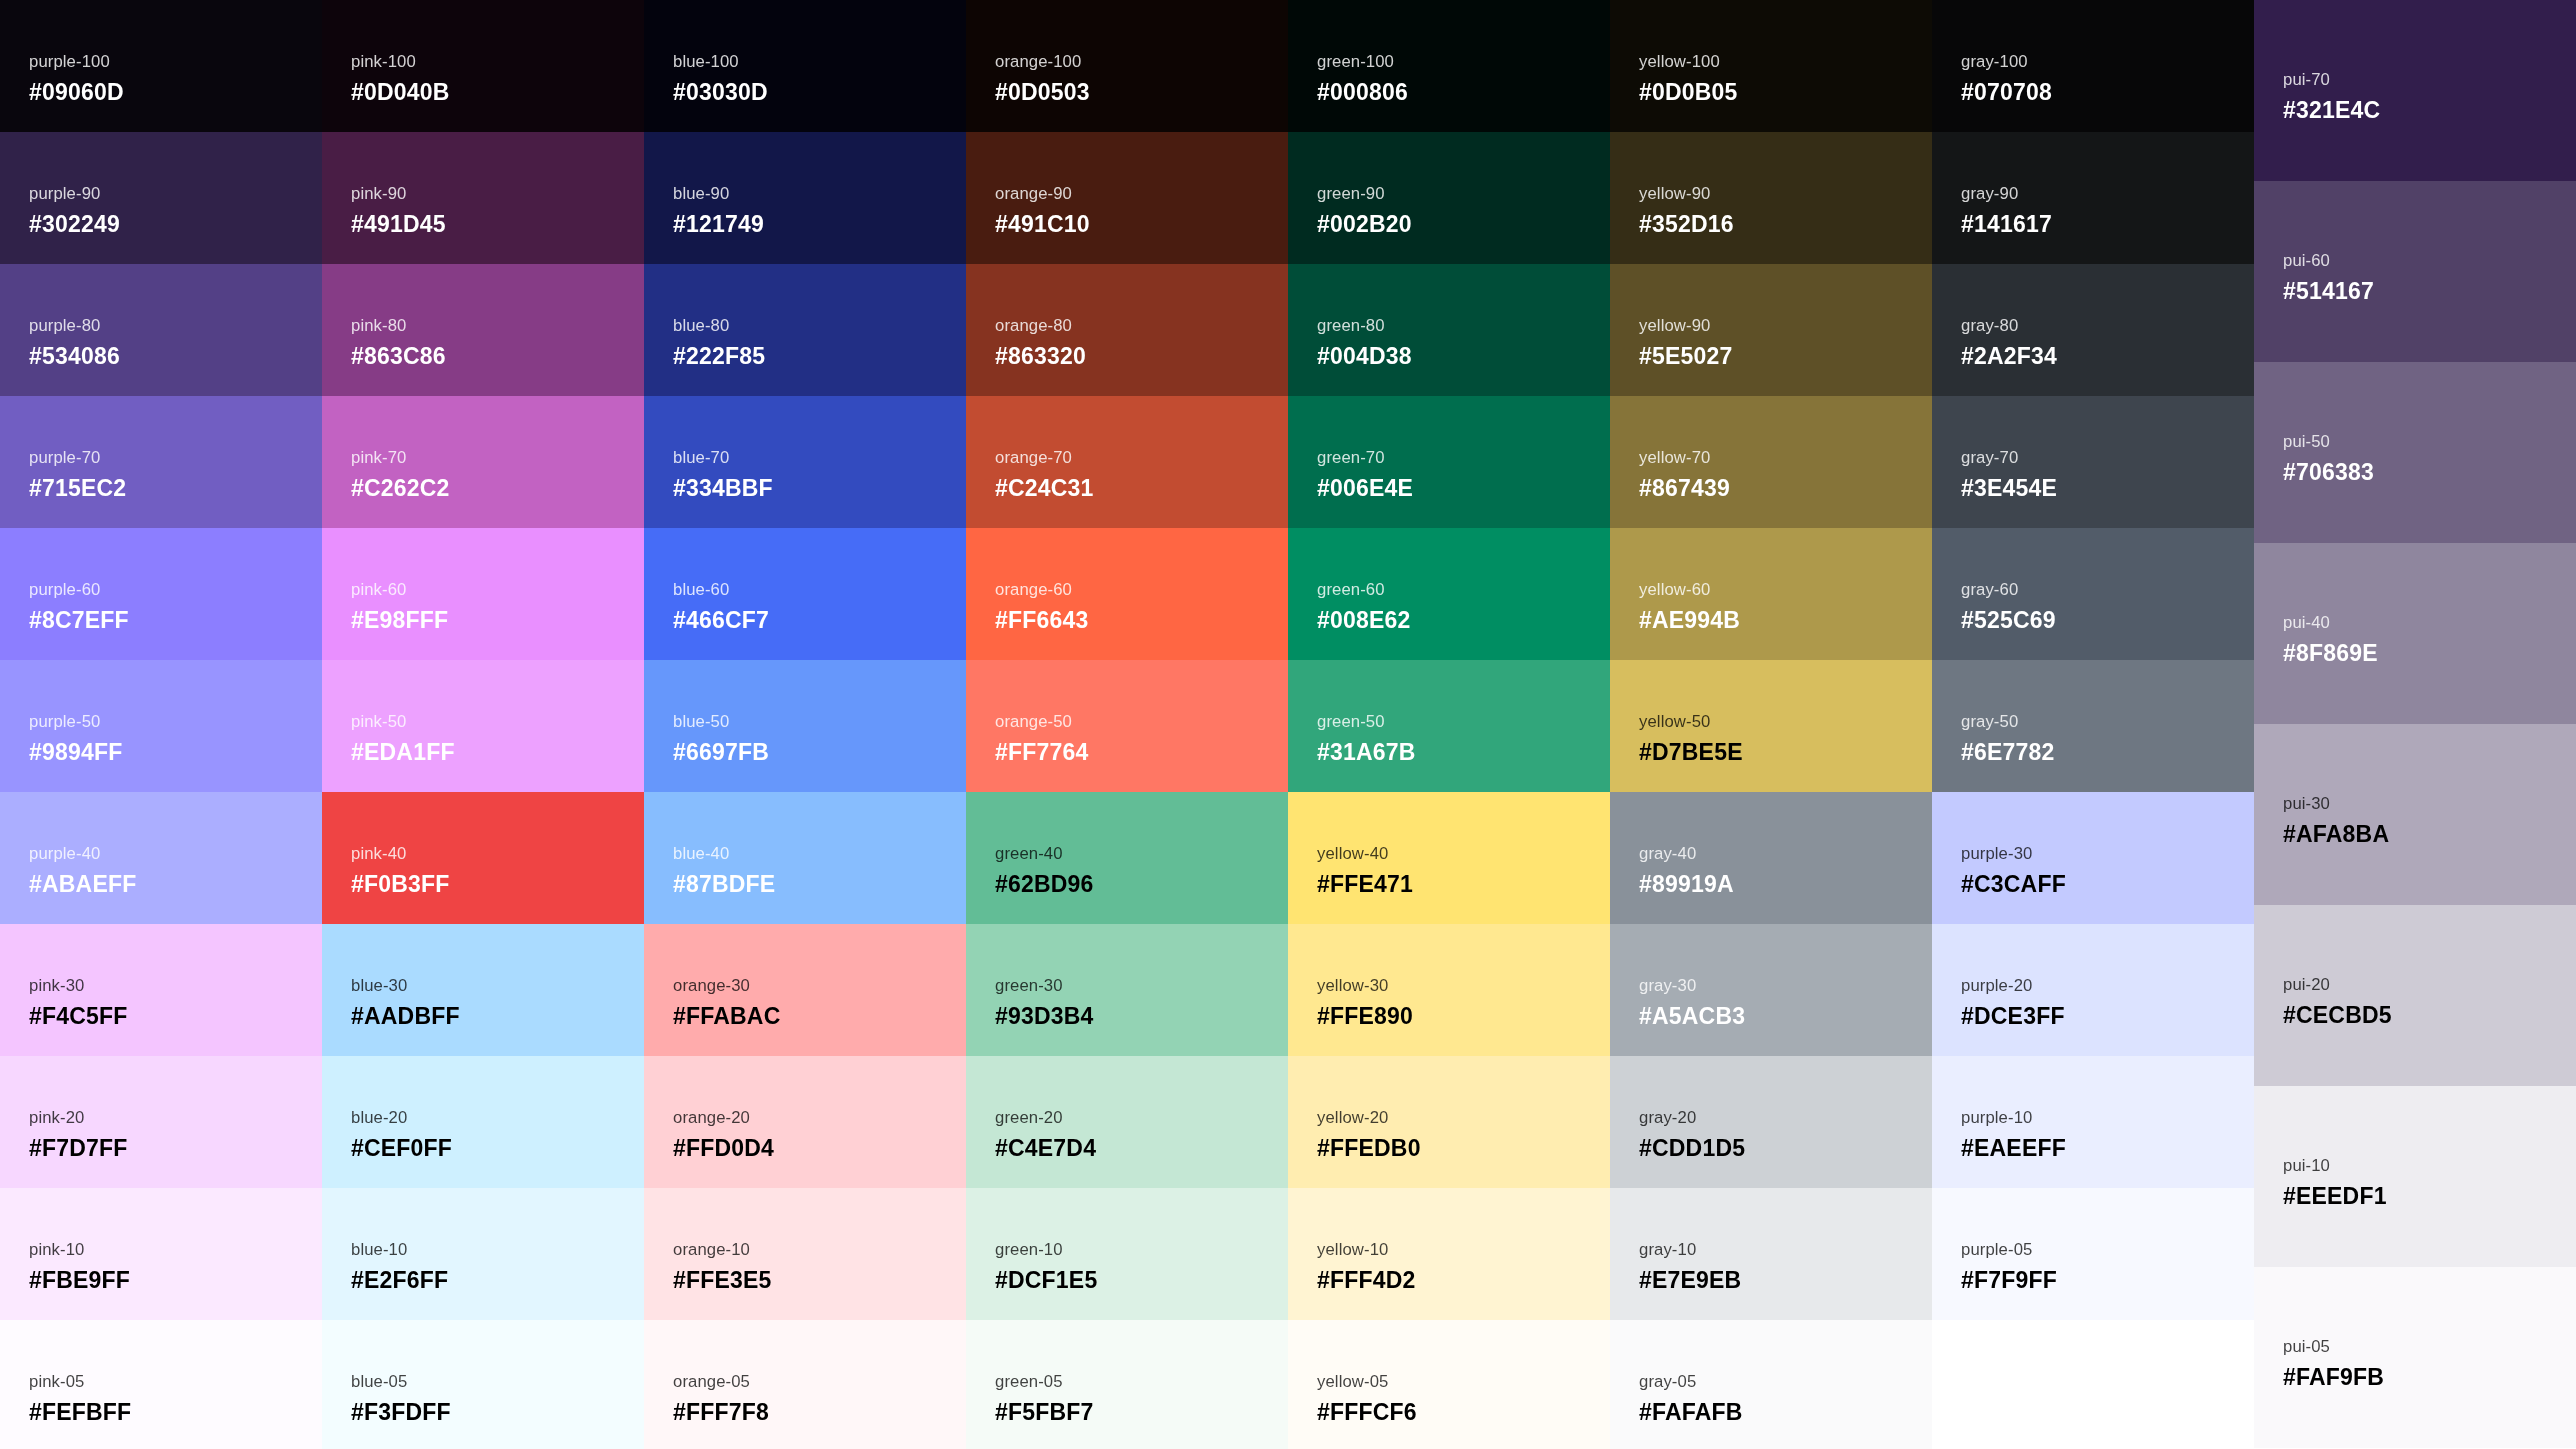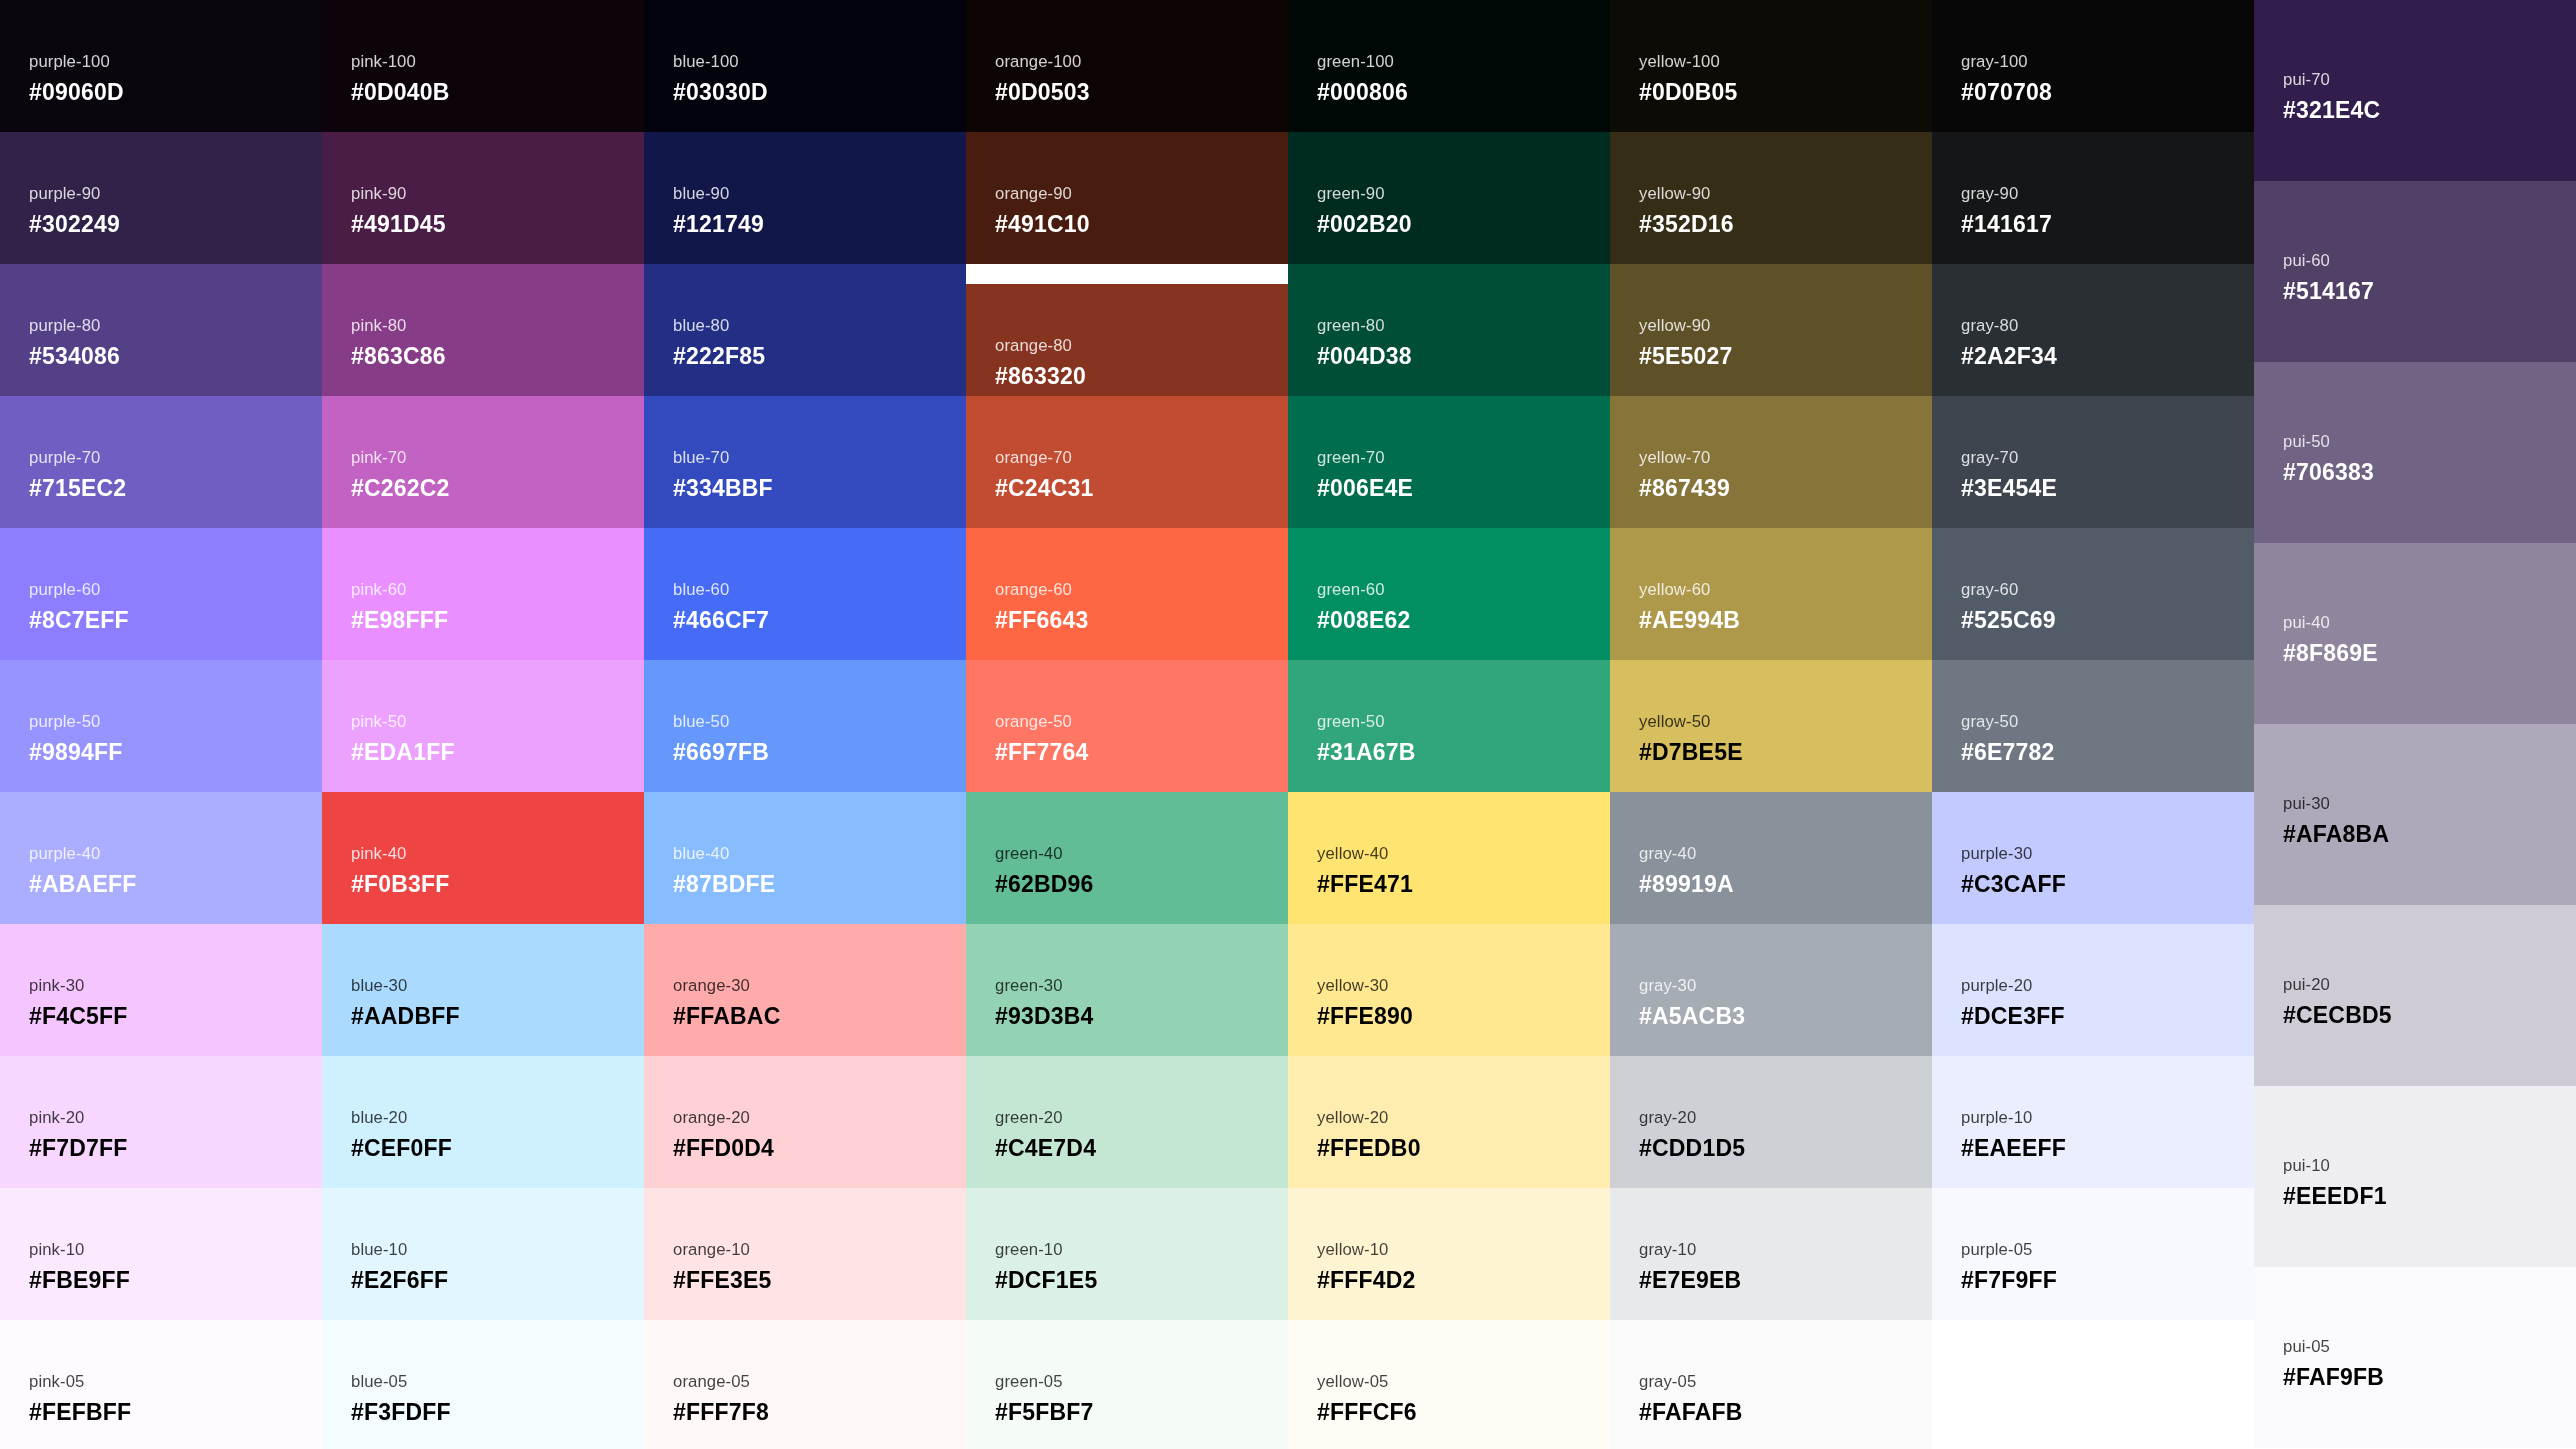--- a/index.html
+++ b/index.html
@@ -165,21 +165,21 @@
           <span class="swatch-name">pink-80</span>
           <span class="swatch-hex">#863C86</span>
         </div>
       </div>
       <div class="swatch on-dark" style="background: rgb(34, 47, 133);">
         <div class="swatch-inner">
           <span class="swatch-name">blue-80</span>
           <span class="swatch-hex">#222F85</span>
         </div>
       </div>
-      <div class="swatch on-dark" style="background: rgb(134, 51, 32); margin-top: 20px;">
+      <div class="swatch on-dark" style="background: rgb(134, 51, 32);">
         <div class="swatch-inner">
           <span class="swatch-name">orange-80</span>
           <span class="swatch-hex">#863320</span>
         </div>
       </div>
       <div class="swatch on-dark" style="background: rgb(0, 77, 56);">
         <div class="swatch-inner">
           <span class="swatch-name">green-80</span>
           <span class="swatch-hex">#004D38</span>
         </div>

